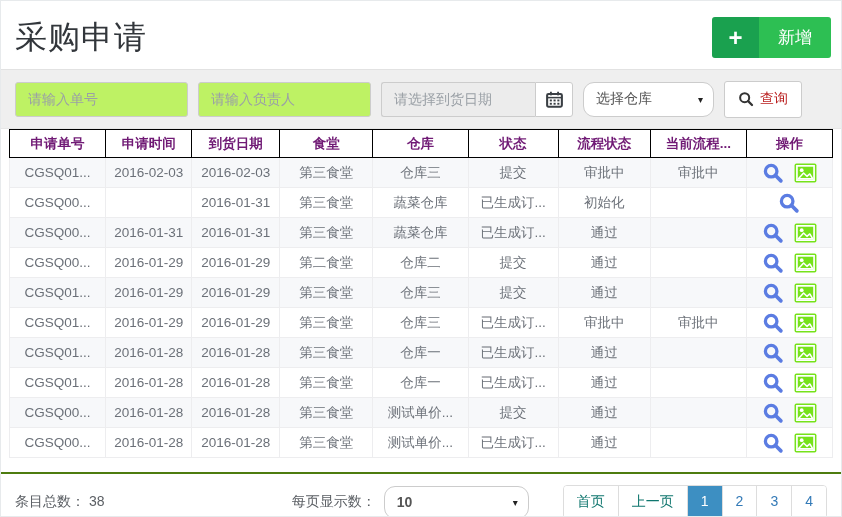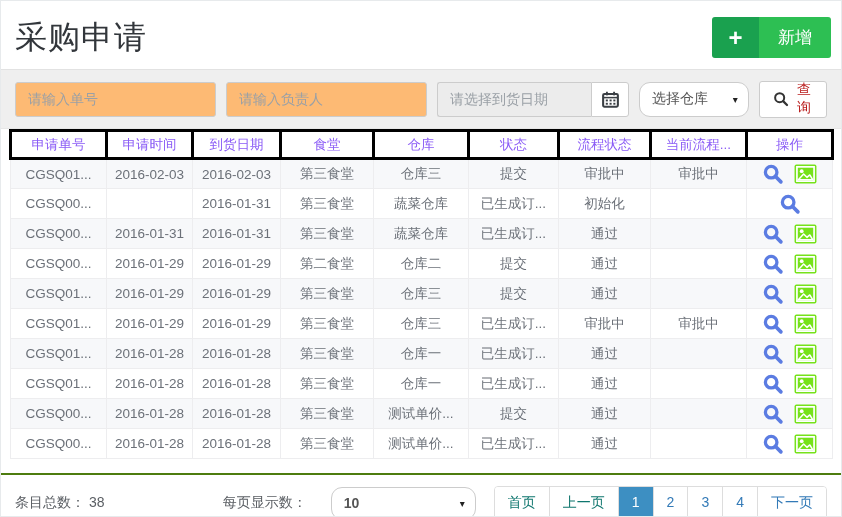--- a/index.html
+++ b/index.html
@@ -27,22 +27,22 @@
     background:#2dbf53; color:#fff; font-size:17px; padding:0 19px;
     display:flex; align-items:center;
   }
   
   .filter-bar {
     height:60px; background:#efefef;
     border-top:1px solid #e2e2e2; border-bottom:1px solid #e6e6e6;
     display:flex; align-items:center; gap:10px; padding:0 14px;
   }
   .text-input {
-    width:201px; height:35px; border:1px solid #ccc; border-radius:3px;
-    padding:6px 12px; font-size:14px; color:#555; background:#fdba74; outline:none;
+    width:173px; height:35px; border:1px solid #ccc; border-radius:3px;
+    padding:6px 12px; font-size:14px; color:#555; background:#bef264; outline:none;
   }
   .text-input::placeholder, .date-input::placeholder { color:#9aa0a6; }
   .date-group { display:flex; width:192px; }
   .date-input {
     flex:1; min-width:0; background:#ececec; border:1px solid #ccc; border-right:none;
     border-radius:3px 0 0 3px; height:35px; padding:6px 12px; font-size:14px; color:#555; outline:none;
   }
   .date-addon {
     width:38px; height:35px; background:#fff; border:1px solid #ccc;
     border-radius:0 3px 3px 0; display:flex; align-items:center; justify-content:center; cursor:pointer;
@@ -56,40 +56,40 @@
   .caret { font-size:10px; color:#222; margin-left:8px; }
   .search-btn {
     height:37px; background:#fff; border:1px solid #ccc; border-radius:3px;
     padding:0 13px; display:flex; align-items:center; gap:6px;
     font-size:14px; color:#b91c1c; cursor:pointer;
   }
   
   .table-wrap { padding:0 8px; margin-top:0; }
   table { width:100%; border-collapse:collapse; table-layout:fixed; }
   thead th {
-    font-size:13.5px; font-weight:normal; color:#8b5cf6;
-    height:28px; padding:2px 4px; border:3px solid #000000; background:#fff;
+    font-size:13.5px; font-weight:bold; color:#701a75;
+    height:28px; padding:2px 4px; border:1px solid #000000; background:#fff;
     white-space:nowrap; overflow:hidden;
   }
   tbody td {
     font-size:13.5px; color:#6b7078; text-align:center;
     height:30px; padding:0 4px; border:1px solid #ededef;
     white-space:nowrap; overflow:hidden;
   }
   tbody tr:nth-child(odd) { background:#f7f8fa; }
   td.actions { padding:0; }
   .action-icon { display:inline-block; vertical-align:middle; margin:0 5px; cursor:pointer; line-height:0; }
   
   .list-footer {
     margin-top:14px; border-top:2px solid #4d7c0f;
     display:flex; align-items:center; padding:11px 14px 0 14px;
   }
   .total-text { font-size:14px; color:#5a5e63; }
   .flex-spacer { flex:1; }
-  .pagesize-block { display:flex; align-items:center; gap:24px; font-size:14px; color:#5a5e63; margin-right:18px;text-align:center; }
+  .pagesize-block { display:flex; align-items:center; gap:8px; font-size:14px; color:#5a5e63; margin-right:34px;text-align:center; }
   .pagesize-select { width:145px; height:33px;font-weight:bold; }
   .pagination { display:inline-flex; border:1px solid #ddd; border-radius:4px; overflow:hidden; background:#fff; }
   .page-item {
     padding:7px 13px; font-size:14px; color:#337ab7; background:#fff;
     border-left:1px solid #ddd; cursor:pointer; user-select:none;
   }
   .page-item:first-child { border-left:none; }
   .page-item.plain { color:#0f766e; }
   .page-item.active { background:#3d8fc2; color:#fff; }
 </style>
@@ -371,15 +371,14 @@
       <span class="caret">▾</span>
     </span>
   </span>
   <span class="pagination">
       <span class="page-item plain">首页</span>
       <span class="page-item plain">上一页</span>
       <span class="page-item active">1</span>
       <span class="page-item">2</span>
       <span class="page-item">3</span>
       <span class="page-item">4</span>
-      <span class="page-item">下一页</span>
     </span>
 </div>
 
 </body></html>

